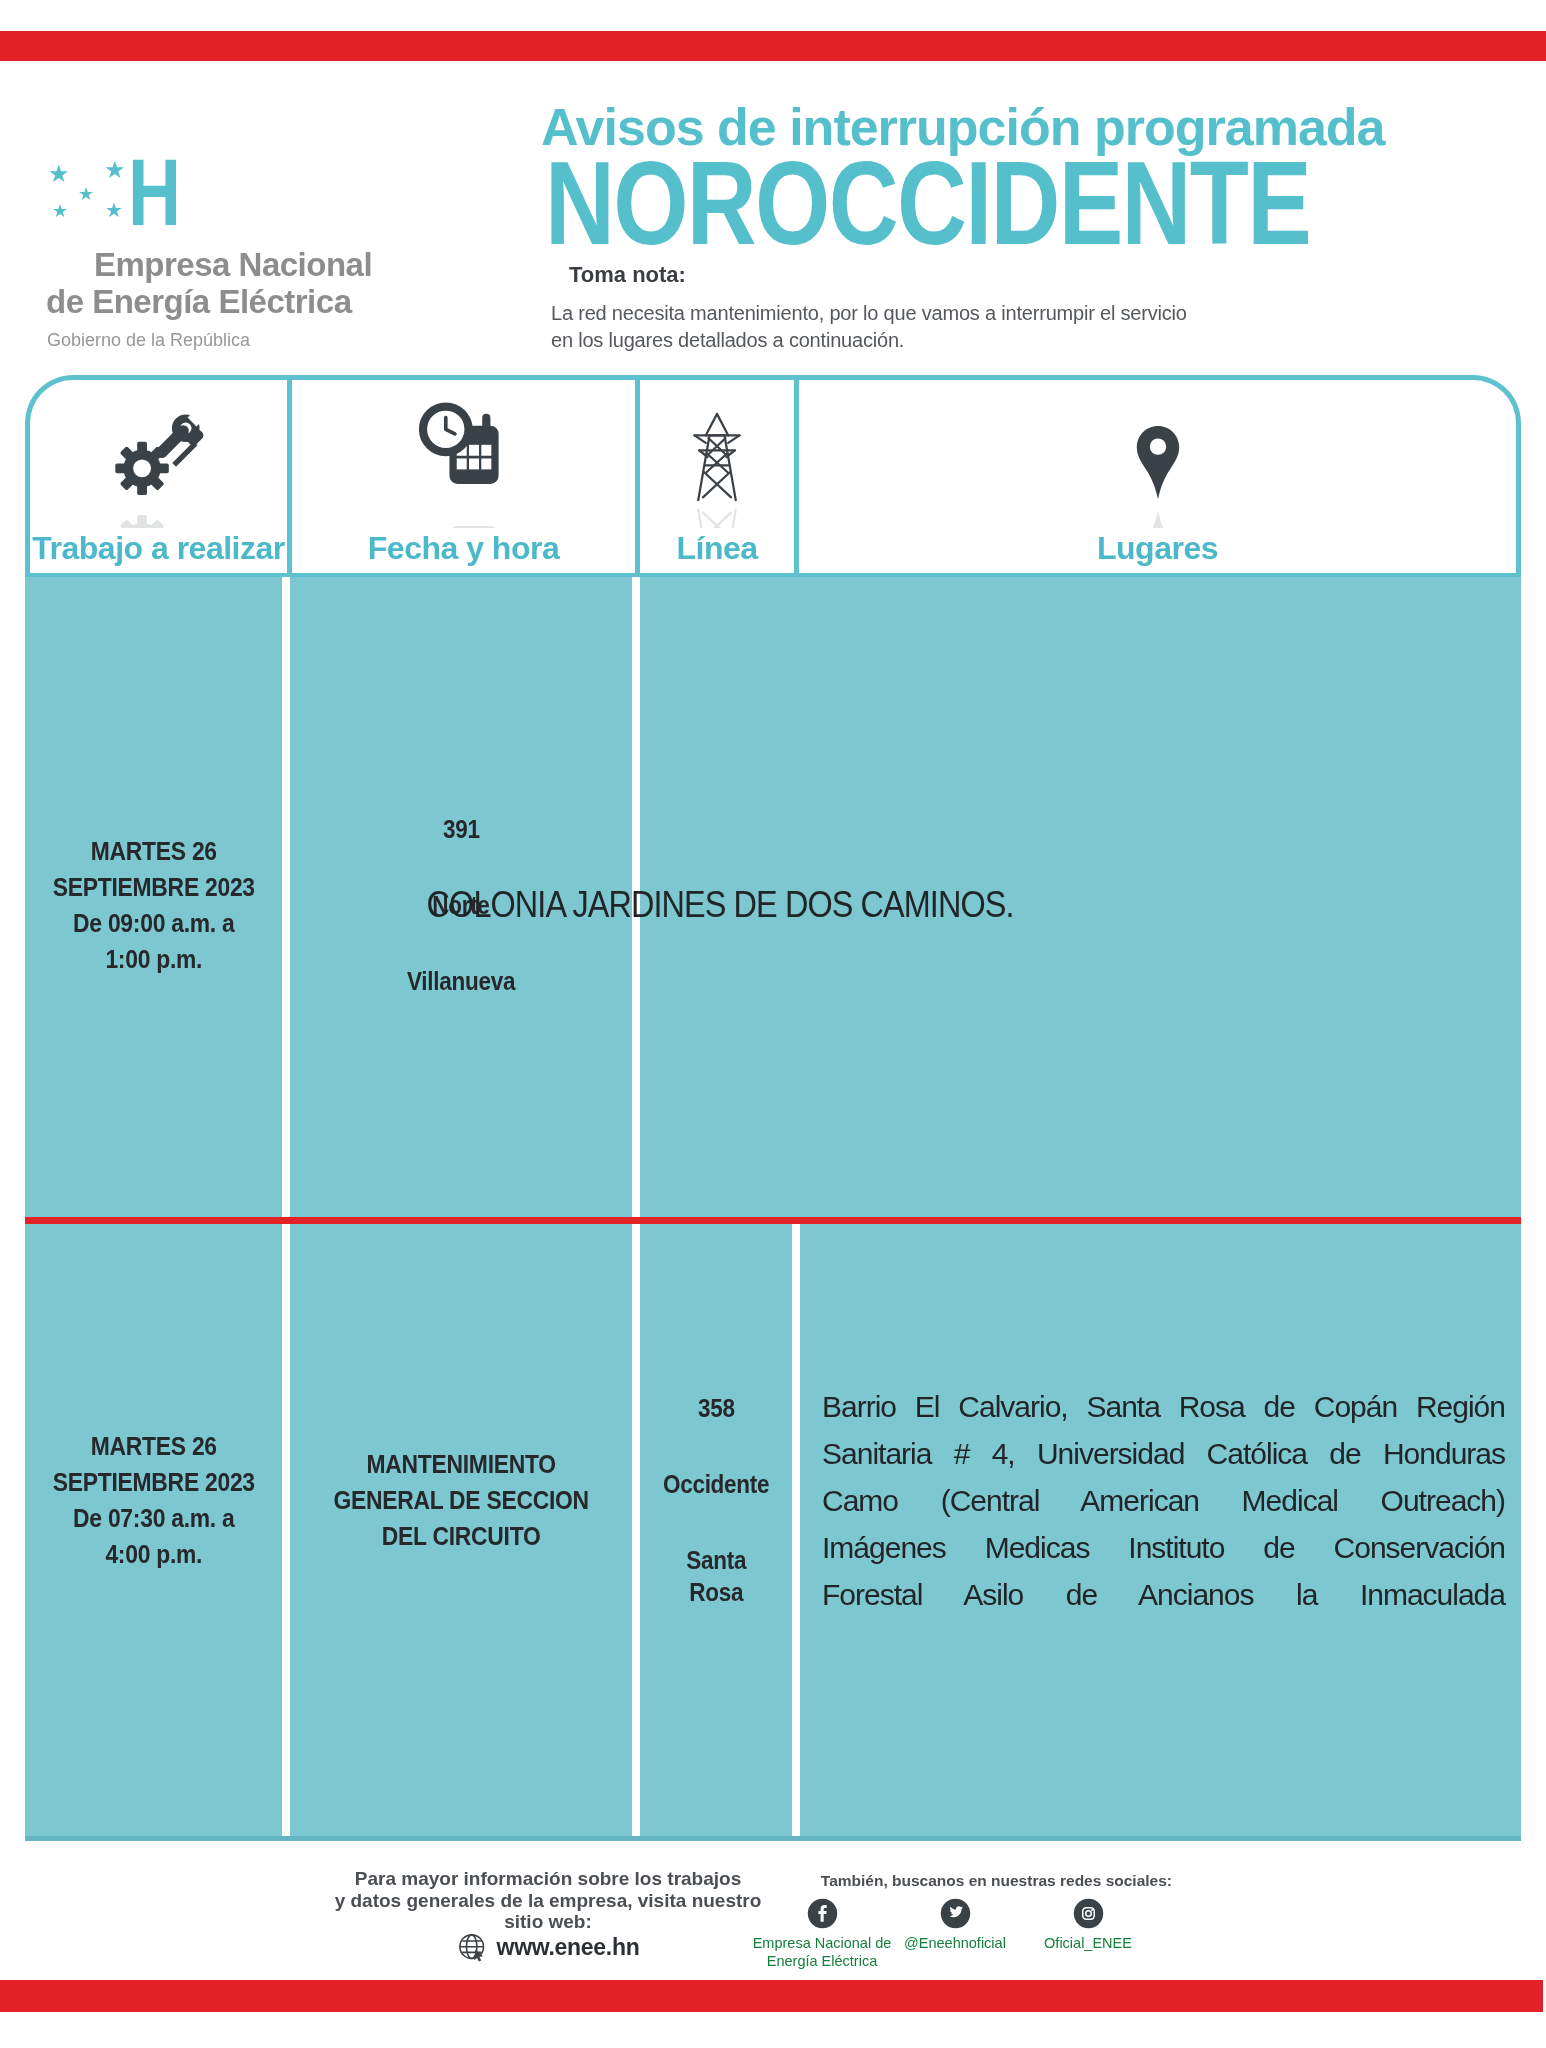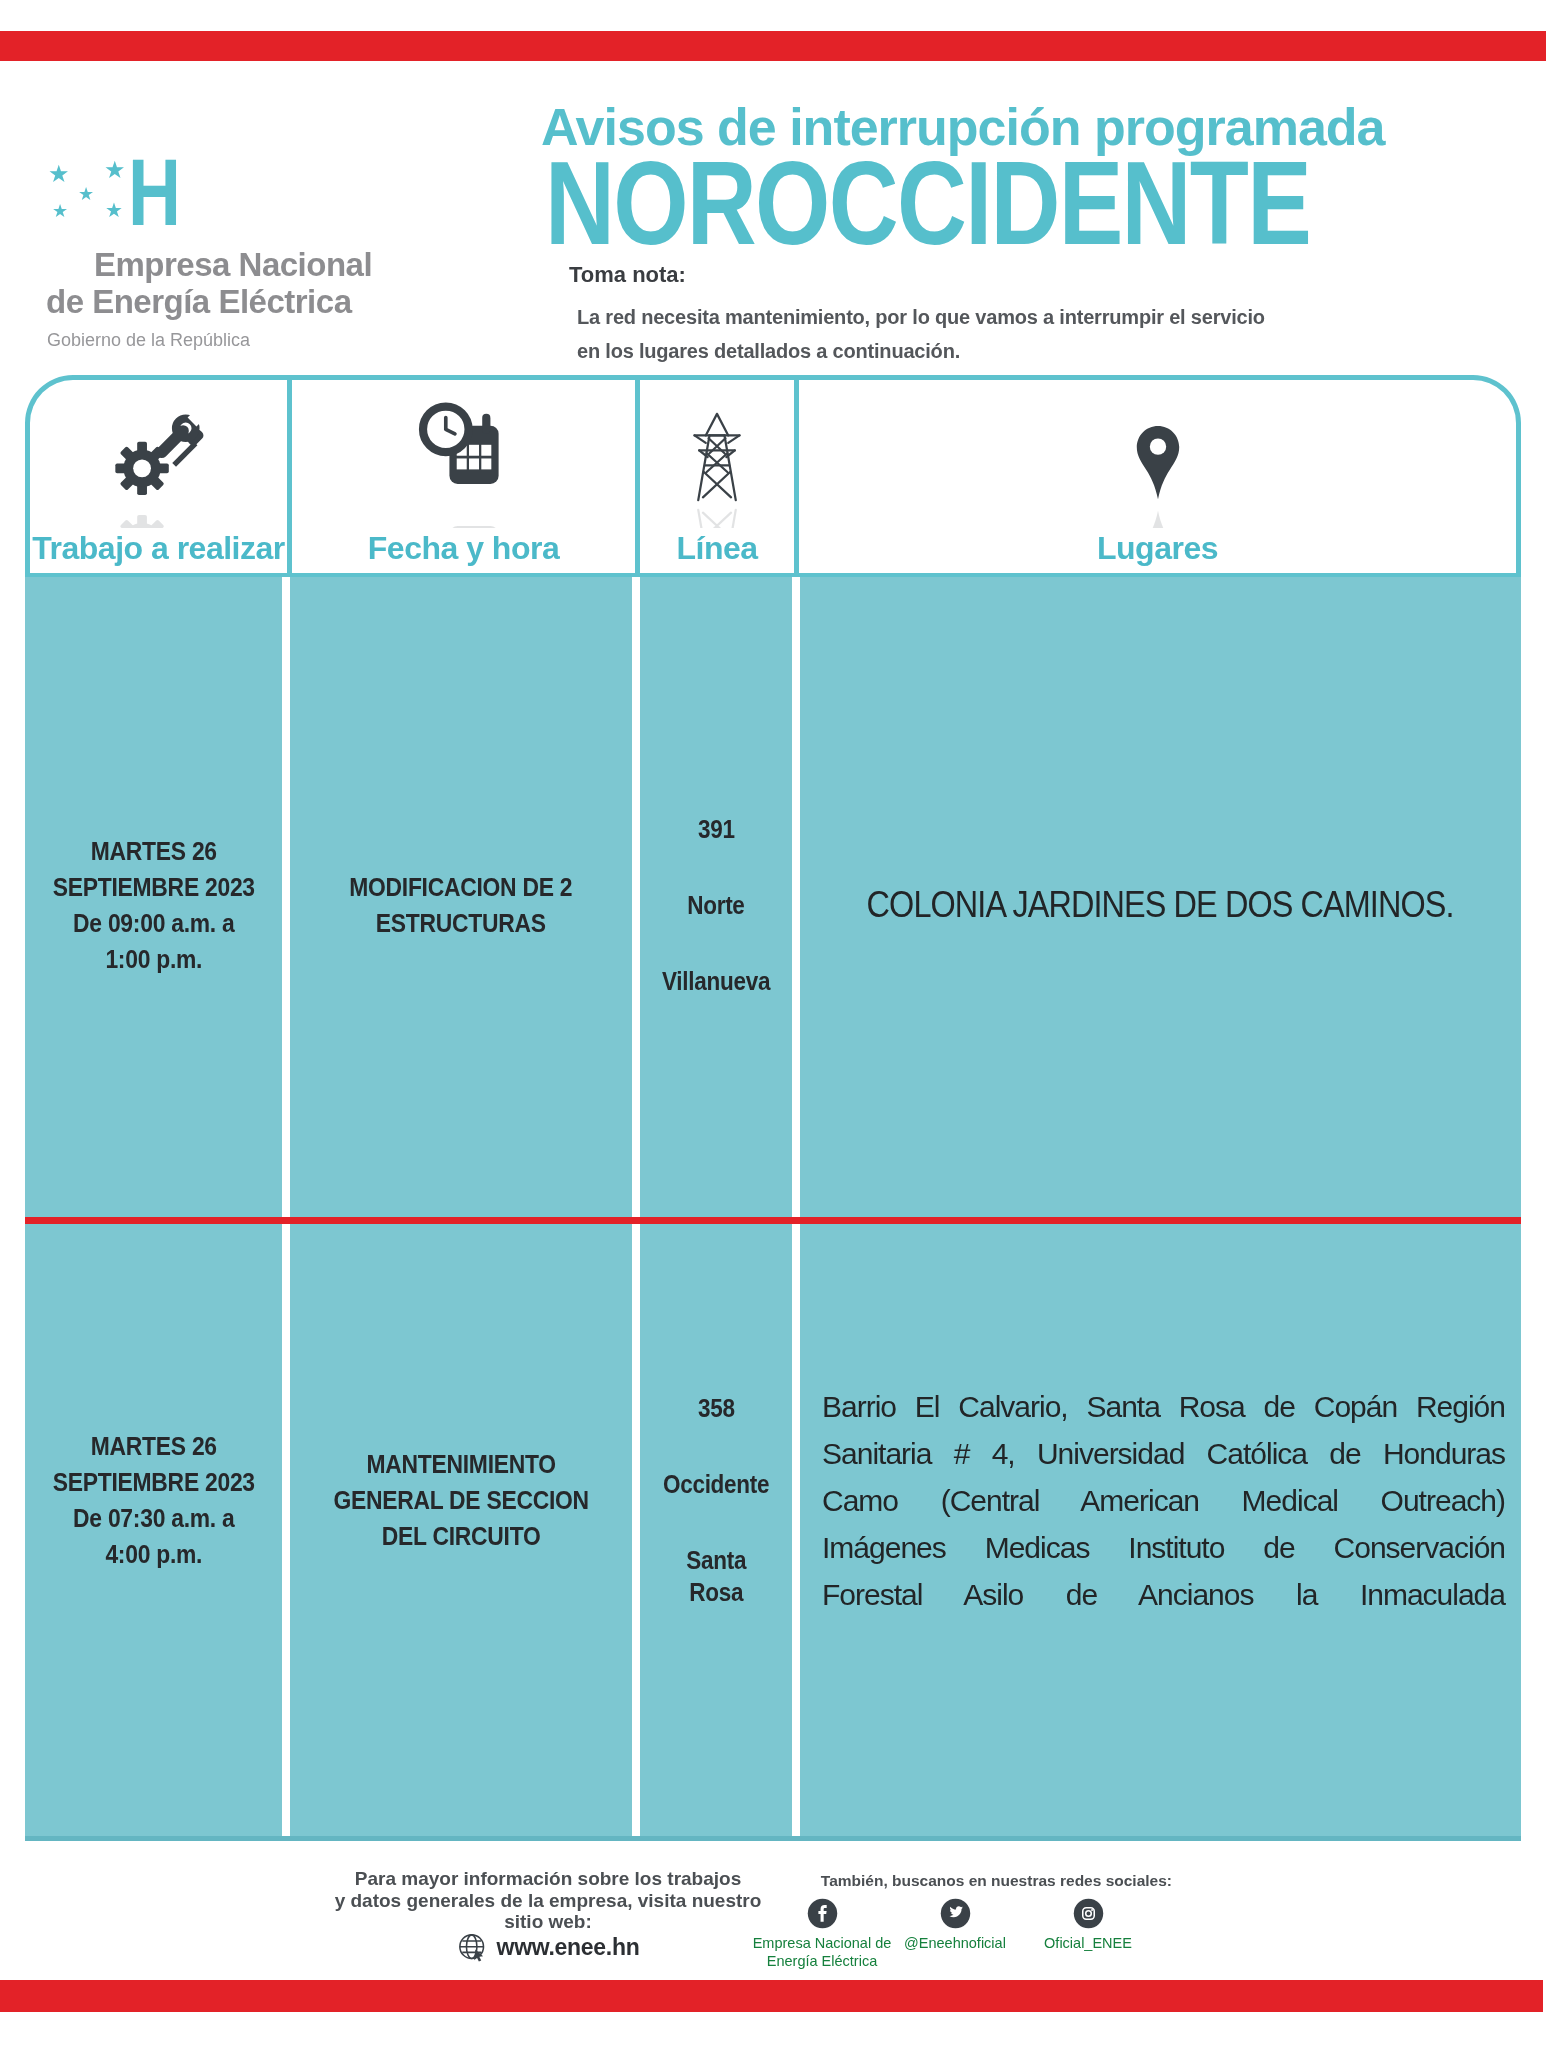--- a/index.html
+++ b/index.html
@@ -14,22 +14,22 @@
             line-height:94px; transform:scaleX(.78); transform-origin:left top; }
   .org1 { position:absolute; left:46px; top:246px; font-size:33px; font-weight:800; color:#8d8d90; letter-spacing:-.5px;margin-left:48px; }
   .org2 { position:absolute; left:46px; top:283px; font-size:33px; font-weight:800; color:#8d8d90; letter-spacing:-.5px; }
   .gov  { position:absolute; left:47px; top:330px; font-size:18px; font-weight:500; color:#97979a; }
 
   
   .pretitle { position:absolute; left:541px; top:97px; font-size:52px; font-weight:800; color:#56bfcc; letter-spacing:-1px; }
   .region   { position:absolute; left:545px; top:144px; font-size:118px; line-height:118px; font-weight:800;
               color:#56bfcc; transform:scaleX(.82); transform-origin:left top; letter-spacing:-2px; }
   .note-title { position:absolute; left:569px; top:262px; font-size:22px; font-weight:800; color:#3a3d41; }
-  .note-body  { position:absolute; left:551px; top:300px; font-size:20px; font-weight:700; color:#54575b;
-                line-height:34px; white-space:pre-line; letter-spacing:-.2px;margin-left:26px; }
+  .note-body  { position:absolute; left:551px; top:300px; font-size:20px; font-weight:400; color:#54575b;
+                line-height:27px; white-space:pre-line; letter-spacing:-.2px; }
 
   
   .table { position:absolute; left:25px; top:375px; width:1496px; }
   .thead { box-sizing:border-box; height:202px; background:#fff; border:5px solid #5ec2ce;
            border-bottom:4px solid #5ec2ce; border-radius:48px 48px 0 0;
            display:grid; grid-template-columns:262px 348px 159px 1fr; }
   .th { display:flex; flex-direction:column; align-items:center; justify-content:flex-end;
         padding-bottom:6px; border-right:5px solid #5ec2ce; }
   .th:last-child { border-right:none; }
   .th-label { font-size:32px; font-weight:800; color:#4bb9c9; letter-spacing:-.5px; }
@@ -240,24 +240,20 @@
 
     <div class="tbody">
       <div class="trow trow1">
         <div class="td">
           <div class="cell-main">MARTES 26
 SEPTIEMBRE 2023
 De 09:00 a.m. a
 1:00 p.m.</div>
         </div>
         <div class="td">
-          <div class="cell-main">MODIFICACION DE 2
-ESTRUCTURAS</div>
-        </div>
-        <div class="td">
           <div class="linea">
             <div class="linea-item">391</div>
             <div class="linea-item">Norte</div>
             <div class="linea-item">Villanueva</div>
           </div>
         </div>
         <div class="td">
           <div class="lugares-line">COLONIA JARDINES DE DOS CAMINOS.</div>
         </div>
       </div>

